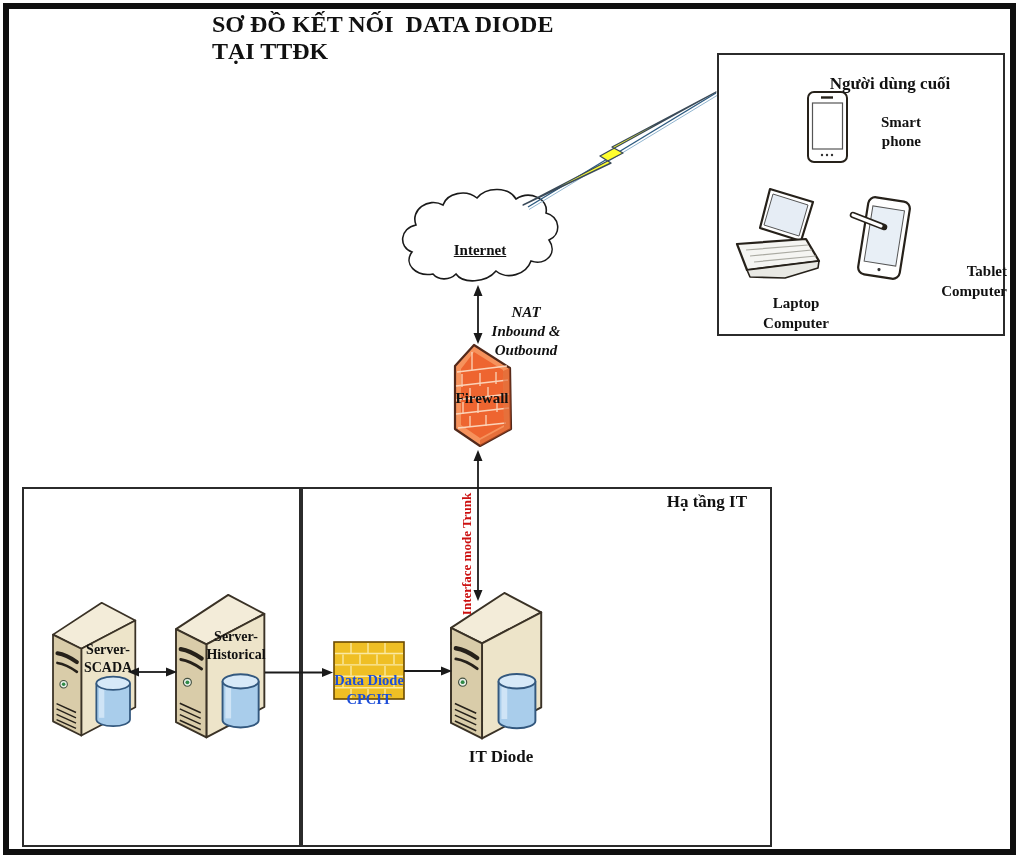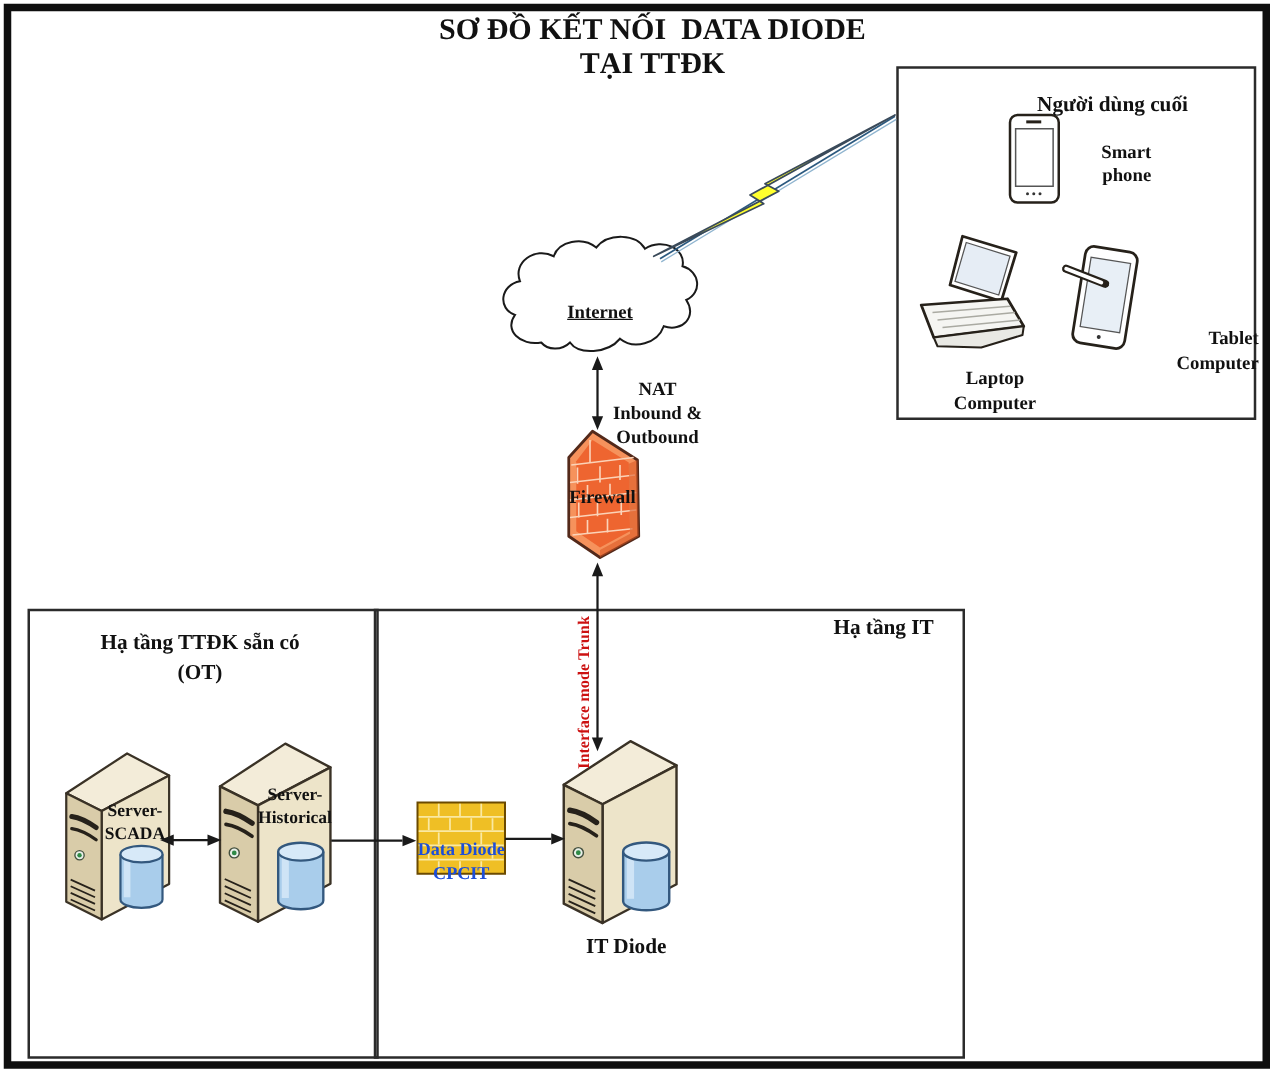--- a/index.html
+++ b/index.html
@@ -4,21 +4,21 @@
 <style>
   html,body{margin:0;padding:0;background:#ffffff;}
   #canvas{position:relative;width:1024px;height:866px;background:#ffffff;overflow:hidden;
           font-family:"Liberation Serif","DejaVu Serif",serif;}
   .box{position:absolute;border:2px solid #2b2b2b;background:transparent;}
   #outer-border{position:absolute;left:3px;top:3px;width:1013px;height:852px;
                 border:6px solid #0f0f0f;box-sizing:border-box;}
   .lbl{position:absolute;white-space:pre-line;font-weight:bold;color:#111;z-index:3;line-height:1.22;text-align:right;}
   .center{text-align:center;margin-top:12px;}
   .right{text-align:right;}
-  #title{left:212px;top:11px;width:620px;font-size:24px;line-height:27px;text-align:center;white-space:pre-wrap;}
+  #title{left:212px;top:11px;width:620px;font-size:24px;line-height:27px;text-align:left;white-space:pre-wrap;}
   #svg-layer{position:absolute;left:0;top:0;z-index:2;}
   #interface-trunk{left:402px;top:546px;width:130px;height:16px;font-size:13px;
                    color:#cc1111;text-align:center;transform:rotate(-90deg);}
 </style>
 </head>
 <body>
 
 <div id="canvas">
 
   <div id="outer-border"></div>
@@ -157,28 +157,26 @@
 
   <div class="lbl center" style="left:760px;top:62px;width:260px;font-size:17px;">Người dùng cuối</div>
   <div class="lbl" style="left:851px;top:113px;width:70px;font-size:15px;line-height:19px;">Smart
 phone</div>
   <div class="lbl center" style="left:735px;top:281px;width:122px;font-size:15px;line-height:20px;">Laptop
 Computer</div>
   <div class="lbl" style="left:917px;top:261px;width:90px;font-size:15px;line-height:20px;">Tablet
 Computer</div>
 
   <div class="lbl center" style="left:430px;top:229px;width:100px;font-size:15px;text-decoration:underline;">Internet</div>
-  <div class="lbl center" style="left:478px;top:291px;width:96px;font-size:15px;line-height:19px;">NAT
+  <div class="lbl center" style="left:478px;top:291px;width:96px;font-size:15px;line-height:19px;font-style:italic;">NAT
 Inbound &amp;
 Outbound</div>
   <div class="lbl center" style="left:446px;top:377px;width:72px;font-size:15px;">Firewall</div>
   <div id="interface-trunk" class="lbl">Interface mode Trunk</div>
 
-  <div class="lbl center" style="left:40px;top:490px;width:240px;font-size:17px;line-height:24px;">Hạ tầng TTĐK sẵn có
-(OT)</div>
   <div class="lbl right" style="left:584px;top:492px;width:163px;font-size:17px;">Hạ tầng IT</div>
 
   <div class="lbl center" style="left:66px;top:629px;width:84px;font-size:14px;line-height:18px;">Server-
 SCADA</div>
   <div class="lbl center" style="left:194px;top:616px;width:84px;font-size:14px;line-height:18px;">Server-
 Historical</div>
 
   <div class="lbl center" style="left:334px;top:659px;width:70px;font-size:14.5px;line-height:19px;color:#1d4ed8;">Data Diode
 CPCIT</div>
   <div class="lbl center" style="left:446px;top:735px;width:110px;font-size:17px;">IT Diode</div>

